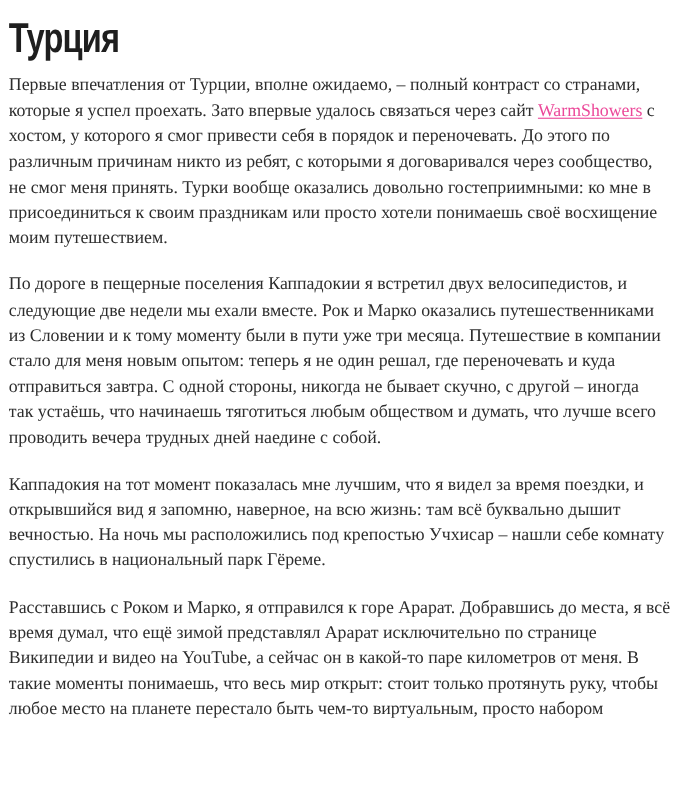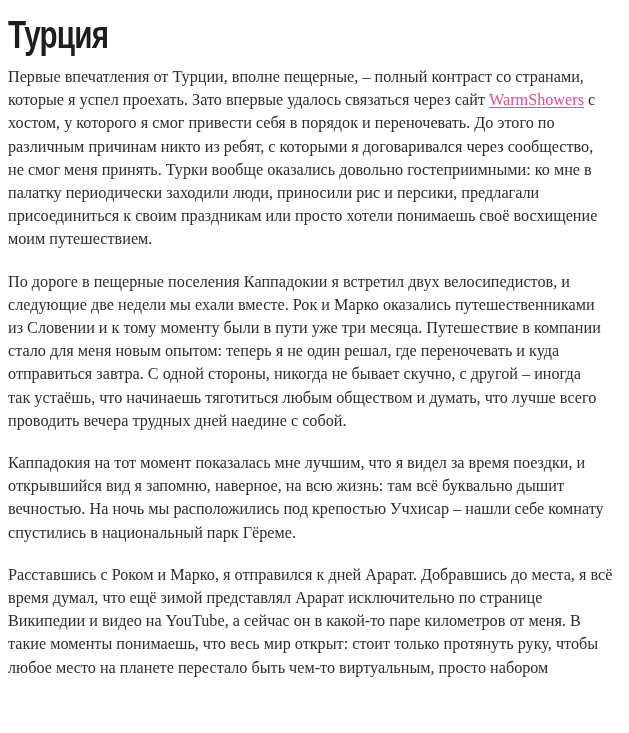--- a/index.html
+++ b/index.html
@@ -62,26 +62,25 @@
 </style>
 </head>
 <body>
 
 <div class="article">
   <h1 class="title">Турция</h1>
 
   <div class="body">
 
     <p class="para">
-      <span class="line">Первые впечатления от Турции, вполне пещерные, – полный контраст со странами,</span>
+      <span class="line">Первые впечатления от Турции, вполне ожидаемо, – полный контраст со странами,</span>
       <span class="line"><span>которые я успел проехать. Зато впервые удалось связаться через сайт </span><a class="link">WarmShowers</a><span> с</span></span>
       <span class="line">хостом, у которого я смог привести себя в порядок и переночевать. До этого по</span>
       <span class="line">различным причинам никто из ребят, с которыми я договаривался через сообщество,</span>
       <span class="line">не смог меня принять. Турки вообще оказались довольно гостеприимными: ко мне в</span>
-      <span class="line">палатку периодически заходили люди, приносили рис и персики, предлагали</span>
       <span class="line">присоединиться к своим праздникам или просто хотели понимаешь своё восхищение</span>
       <span class="line">моим путешествием.</span>
     </p>
 
     <p class="para">
       <span class="line">По дороге в пещерные поселения Каппадокии я встретил двух велосипедистов, и</span>
       <span class="line">следующие две недели мы ехали вместе. Рок и Марко оказались путешественниками</span>
       <span class="line">из Словении и к тому моменту были в пути уже три месяца. Путешествие в компании</span>
       <span class="line">стало для меня новым опытом: теперь я не один решал, где переночевать и куда</span>
       <span class="line">отправиться завтра. С одной стороны, никогда не бывает скучно, с другой – иногда</span>
@@ -90,21 +89,21 @@
     </p>
 
     <p class="para">
       <span class="line">Каппадокия на тот момент показалась мне лучшим, что я видел за время поездки, и</span>
       <span class="line">открывшийся вид я запомню, наверное, на всю жизнь: там всё буквально дышит</span>
       <span class="line">вечностью. На ночь мы расположились под крепостью Учхисар – нашли себе комнату</span>
       <span class="line">спустились в национальный парк Гёреме.</span>
     </p>
 
     <p class="para">
-      <span class="line">Расставшись с Роком и Марко, я отправился к дней Арарат. Добравшись до места, я всё</span>
+      <span class="line">Расставшись с Роком и Марко, я отправился к горе Арарат. Добравшись до места, я всё</span>
       <span class="line">время думал, что ещё зимой представлял Арарат исключительно по странице</span>
       <span class="line">Википедии и видео на YouTube, а сейчас он в какой-то паре километров от меня. В</span>
       <span class="line">такие моменты понимаешь, что весь мир открыт: стоит только протянуть руку, чтобы</span>
       <span class="line">любое место на планете перестало быть чем-то виртуальным, просто набором</span>
     </p>
 
   </div>
 </div>
 
 </body></html>

